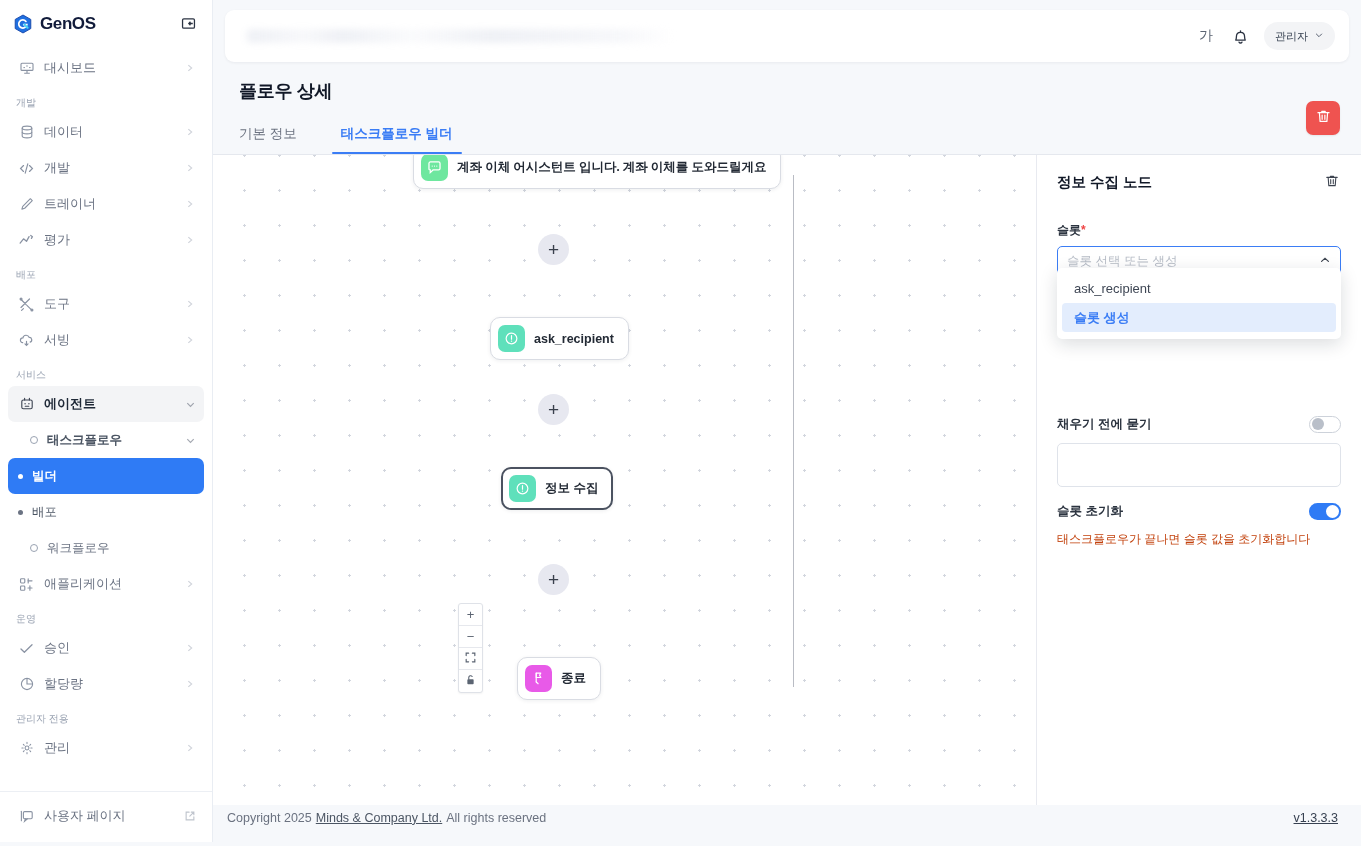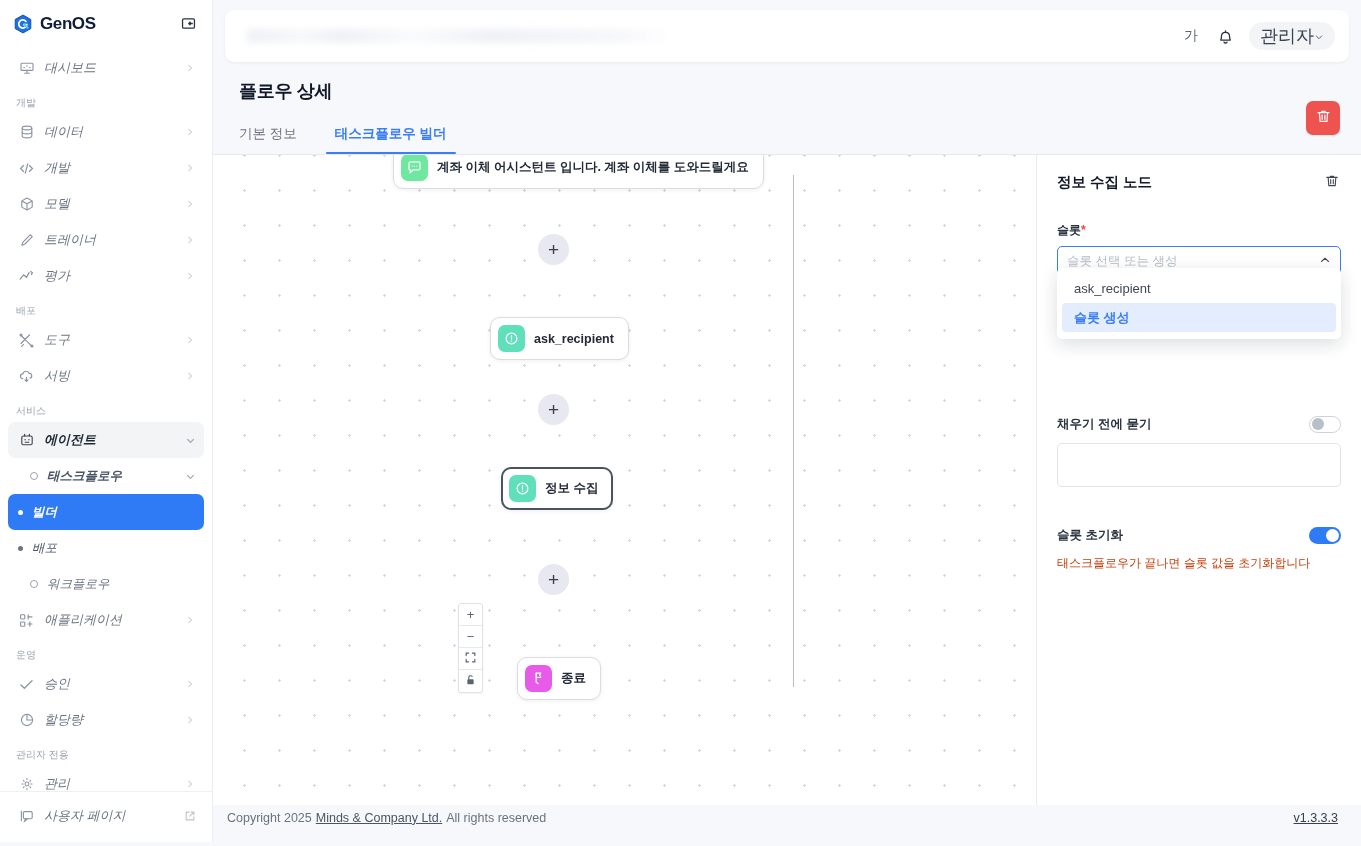--- a/index.html
+++ b/index.html
@@ -31,21 +31,21 @@
   .sb-scroll { flex: 1; overflow: hidden; padding-top: 3px; }
   .sb-section-label {
     font-size: 10px; color: #9aa3b2; padding: 10px 0 4px 16px; letter-spacing: 0px;
   }
   .sb-item {
     display: flex; align-items: center; height: 36px;
     margin: 0 8px; padding: 0 8px 0 10px; border-radius: 7px;
     cursor: pointer; gap: 9px; color: #6b7383; font-size: 13px;
   }
   .sb-item .sb-ico { width: 17px; height: 17px; display: flex; align-items:center; justify-content:center; flex: 0 0 17px; }
-  .sb-item .sb-label { flex: 1; white-space: nowrap; font-style: italic; }
+  .sb-item .sb-label { flex: 1; white-space: nowrap; }
   .sb-item .sb-chev { width: 12px; height: 12px; opacity: .55; display:flex; align-items:center; justify-content:center;}
   .sb-item.active-grey { background: #f3f4f6; color: #1f2937; font-weight: 700; }
   .sb-item.sub { padding-left: 22px; font-size: 12.5px; color: #4b5563; font-weight: 700; }
   .sb-item.sub .dotring {
     width: 8px; height: 8px; border-radius: 50%; border: 1.3px solid #9aa3b2; flex: 0 0 8px;
   }
   .sb-item.leaf {
     font-size: 12.5px; color: #4b5563;
   }
   .sb-item.leaf .dotfill { width: 5px; height: 5px; border-radius: 50%; background: #6b7383; flex:0 0 5px; }
@@ -69,30 +69,30 @@
        rgba(240,242,246,0) 0px, rgba(238,240,245,.95) 8px, rgba(243,244,248,.6) 60px,
        rgba(238,240,245,.95) 100px, rgba(246,247,250,.5) 170px, rgba(238,240,245,.95) 250px,
        rgba(244,245,249,.7) 380px, rgba(240,242,246,0) 430px);
     filter: blur(3px);
     max-width: 430px;
   }
   .topbar-right { display: flex; align-items: center; gap: 14px; margin-left: auto; }
   .ga-btn { font-size: 14px; color: #5b6472; cursor: pointer; padding: 2px 4px; }
   .bell-btn { cursor: pointer; display:flex; align-items:center; }
   .user-chip {
-    display: flex; align-items: center; gap: 0;
+    display: flex; align-items: center; gap: 6px;
     background: #f3f4f6; border-radius: 16px; height: 28px; padding: 0 11px;
-    font-size: 18px; color: #374151; cursor: pointer;
+    font-size: 11px; color: #374151; cursor: pointer;
   }
 
   .page-head { padding: 17px 26px 0 26px; }
   .page-title { font-size: 18px; font-weight: 700; color: #111827; letter-spacing: -0.3px; }
 
   .tabs-row { display: flex; align-items: flex-end; padding: 0 26px; margin-top: 17px; position: relative; }
-  .tabs { display: flex; gap: 2px; }
+  .tabs { display: flex; gap: 8px; }
   .tab {
     font-size: 13.5px; color: #6b7280; padding: 5px 0 11px; margin-right: 36px;
     cursor: pointer; position: relative;
   }
   .tab.active { color: #3b7df5; font-weight: 700; }
   .tab.active:after {
     content:""; position: absolute; left: -9px; right: -9px; bottom: 0; height: 2.5px; background: #3b7df5; border-radius: 2px;
   }
   .delete-btn {
     position: absolute; right: 21px; top: -19px; width: 34px; height: 34px;
@@ -253,34 +253,20 @@
         <span class="sb-label">개발</span>
         <span class="sb-chev">
           <svg width="10" height="10" viewBox="0 0 12 12" fill="none" stroke="#a7aebb" stroke-width="1.3">
               <path d="M4 2.5L8 6l-4 3.5"></path>
             </svg>
         </span>
       </div>
       <div class="sb-item">
         <span class="sb-ico">
           <svg width="16" height="16" viewBox="0 0 20 20" fill="none" stroke="#8a93a3" stroke-width="1.4" stroke-linejoin="round">
-            <path d="M10 2.5l6.5 3.6v7.8L10 17.5 3.5 13.9V6.1z"></path>
-              <path d="M3.6 6.2L10 9.8l6.4-3.6M10 9.8v7.6"></path>
-          </svg>
-        </span>
-        <span class="sb-label">모델</span>
-        <span class="sb-chev">
-          <svg width="10" height="10" viewBox="0 0 12 12" fill="none" stroke="#a7aebb" stroke-width="1.3">
-              <path d="M4 2.5L8 6l-4 3.5"></path>
-            </svg>
-        </span>
-      </div>
-      <div class="sb-item">
-        <span class="sb-ico">
-          <svg width="16" height="16" viewBox="0 0 20 20" fill="none" stroke="#8a93a3" stroke-width="1.4" stroke-linejoin="round">
             <path d="M14.2 3.4l2.4 2.4L7.1 15.3 3.6 16.4l1.1-3.5z"></path>
           </svg>
         </span>
         <span class="sb-label">트레이너</span>
         <span class="sb-chev">
           <svg width="10" height="10" viewBox="0 0 12 12" fill="none" stroke="#a7aebb" stroke-width="1.3">
               <path d="M4 2.5L8 6l-4 3.5"></path>
             </svg>
         </span>
       </div>
@@ -496,21 +482,21 @@
 
     <div class="workarea">
 
       <div class="canvas">
 
         <div class="flow-line" style="top:20px;height:168px;"></div>
         <div class="flow-line" style="top:188px;height:142px;"></div>
         <div class="flow-line" style="top:330px;height:150px;"></div>
         <div class="flow-line" style="top:480px;height:52px;"></div>
 
-        <div class="node" style="left:180px;top:-9px;">
+        <div class="node" style="left:200px;top:-9px;font-family:Liberation Serif, serif;">
           <span class="node-ico" style="background:#6ee79f;">
             <svg width="17" height="17" viewBox="0 0 20 20" fill="none" stroke="#ffffff" stroke-width="1.5">
               <path d="M3.5 5.2a1.7 1.7 0 0 1 1.7-1.7h9.6a1.7 1.7 0 0 1 1.7 1.7v6a1.7 1.7 0 0 1-1.7 1.7H8.3L5 16v-3.1h-.3a1.2 1.2 0 0 1-1.2-1.2z"></path>
               <circle cx="7.3" cy="8.3" r=".75" fill="#fff" stroke="none"></circle>
                 <circle cx="10" cy="8.3" r=".75" fill="#fff" stroke="none"></circle>
                 <circle cx="12.7" cy="8.3" r=".75" fill="#fff" stroke="none"></circle>
             </svg>
           </span>
           <span class="node-label">계좌 이체 어시스턴트 입니다. 계좌 이체를 도와드릴게요</span>
         </div>
@@ -619,21 +605,21 @@
         </div>
 
         <div style="margin-top:140px;">
           <div class="toggle-row">
             <span class="toggle-label">채우기 전에 묻기</span>
             <span class="toggle off"></span>
           </div>
           <div class="help-text">슬롯 값을 채우기 전에 확인합니다</div>
         </div>
 
-        <div style="margin-top:66px;">
+        <div style="margin-top:42px;">
           <div class="toggle-row">
             <span class="toggle-label">슬롯 초기화</span>
             <span class="toggle on"></span>
           </div>
           <div class="help-text">태스크플로우가 끝나면 슬롯 값을 초기화합니다</div>
         </div>
       </div>
     </div>
 
     <div class="footer">

